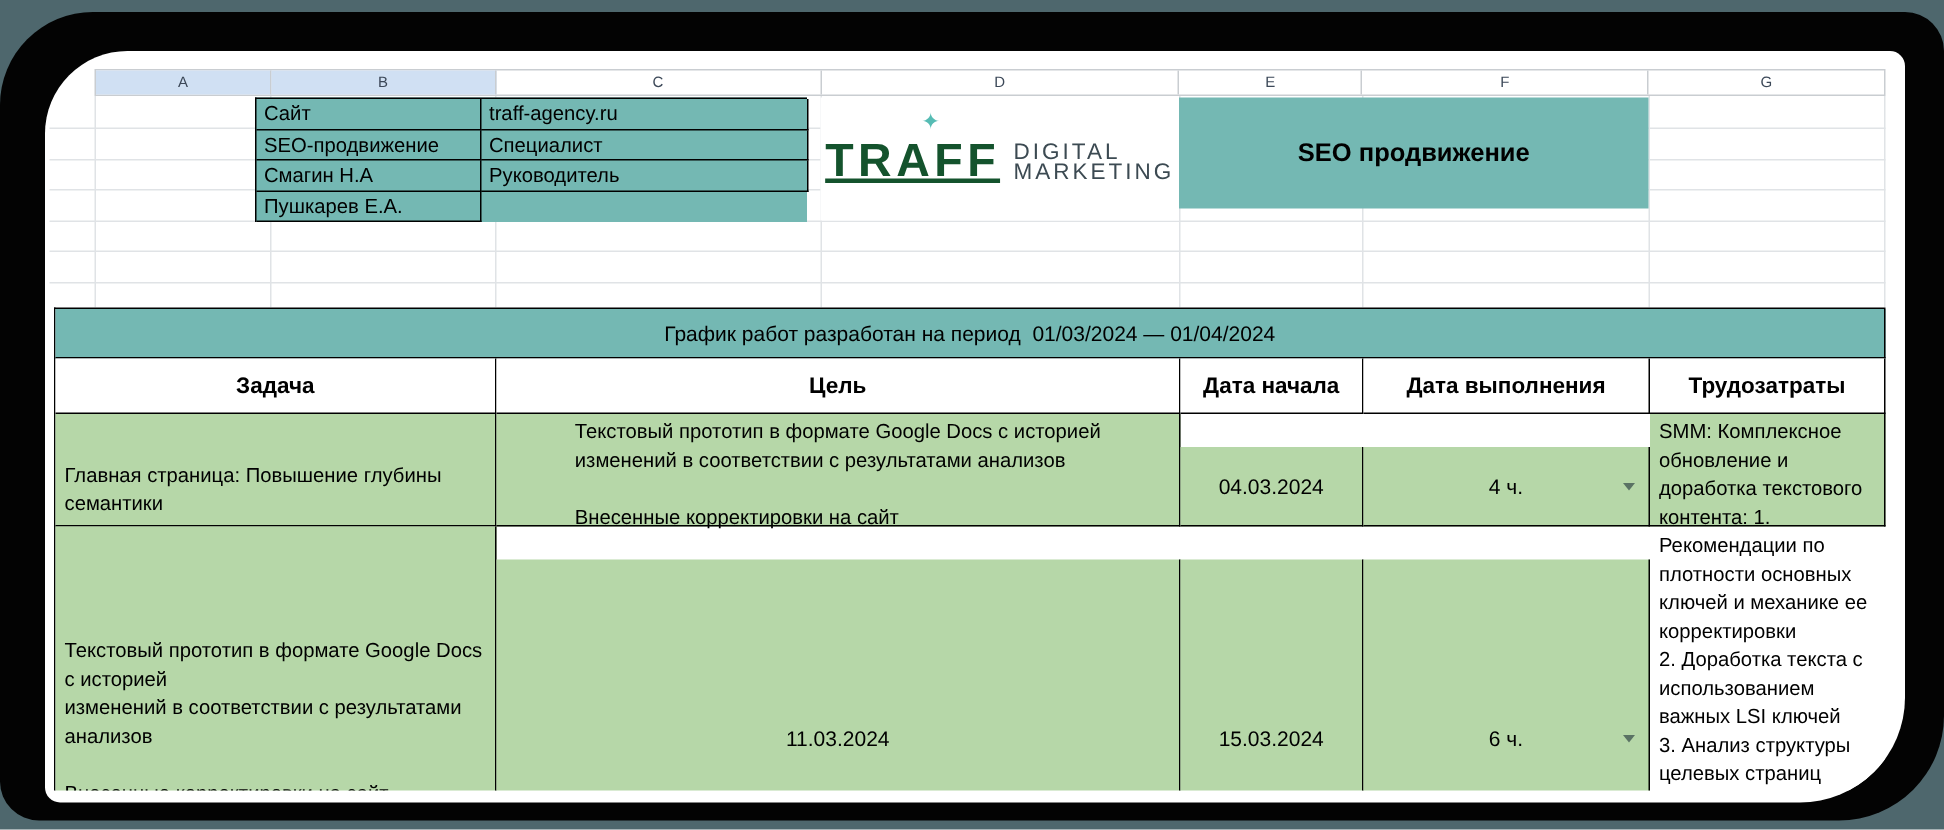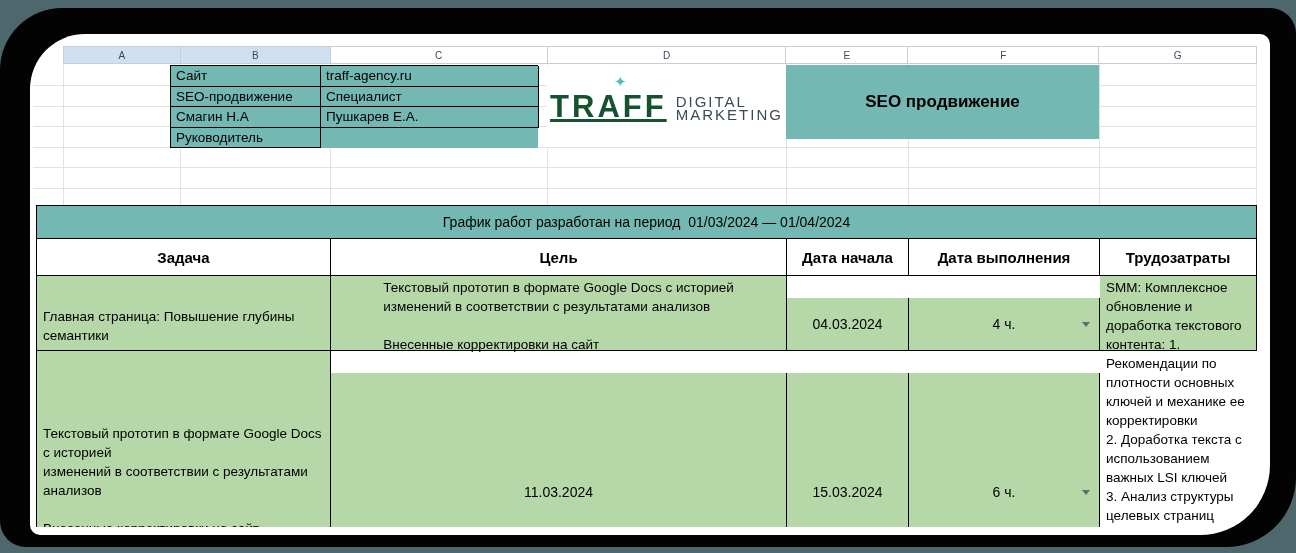--- a/index.html
+++ b/index.html
@@ -152,22 +152,22 @@
         </div>
 
         <div class="info-block">
           <div class="info-cell">Сайт</div>
           <div class="info-cell">
               <span class="link">traff-agency.ru</span>
             </div>
           <div class="info-cell">SEO-продвижение</div>
           <div class="info-cell">Специалист</div>
           <div class="info-cell">Смагин Н.А</div>
+          <div class="info-cell">Руководитель</div>
           <div class="info-cell">Пушкарев Е.А.</div>
-          <div class="info-cell">Руководитель</div>
         </div>
 
         <div class="logo-cell">
           <div class="brand-wrap">
             <span class="sparkle-icon">✦</span>
             <span class="brand">TRAFF</span>
           </div>
           <div class="tagline">
             <span>DIGITAL</span>
             <span>MARKETING</span>

